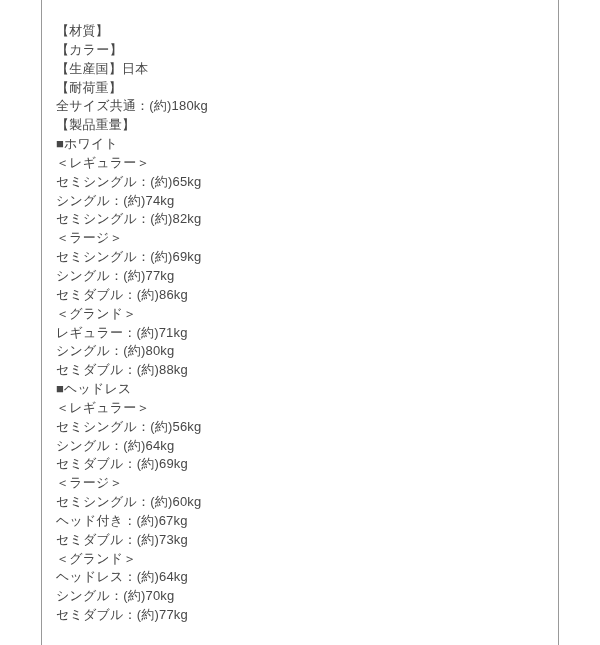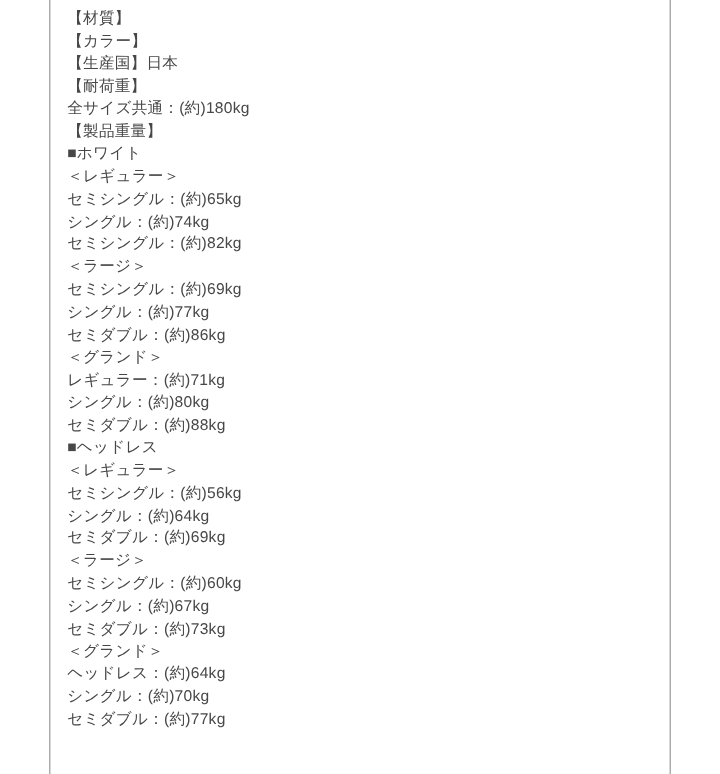--- a/index.html
+++ b/index.html
@@ -14,21 +14,21 @@
     font-family: "Liberation Sans", "DejaVu Sans", sans-serif;
   }
   .spec-panel {
     box-sizing: border-box;
     margin-left: 41px;
     width: 518px;
     height: 645px;
     border-left: 1px solid #999999;
     border-right: 1px solid #999999;
     background: #ffffff;
-    padding: 6px 0 0 14px;
+    padding: 22px 0 0 14px;
     overflow: hidden;
   }
   .spec-line {
     font-size: 13px;
     line-height: 18.85px;
     color: #474747;
     letter-spacing: 0.2px;
     white-space: pre;
   }
 </style>
@@ -55,19 +55,19 @@
   <div class="spec-line">レギュラー：(約)71kg</div>
   <div class="spec-line">シングル：(約)80kg</div>
   <div class="spec-line">セミダブル：(約)88kg</div>
   <div class="spec-line">■ヘッドレス</div>
   <div class="spec-line">＜レギュラー＞</div>
   <div class="spec-line">セミシングル：(約)56kg</div>
   <div class="spec-line">シングル：(約)64kg</div>
   <div class="spec-line">セミダブル：(約)69kg</div>
   <div class="spec-line">＜ラージ＞</div>
   <div class="spec-line">セミシングル：(約)60kg</div>
-  <div class="spec-line">シングル：(約)67kg</div>
+  <div class="spec-line">ヘッド付き：(約)67kg</div>
   <div class="spec-line">セミダブル：(約)73kg</div>
   <div class="spec-line">＜グランド＞</div>
   <div class="spec-line">ヘッドレス：(約)64kg</div>
   <div class="spec-line">シングル：(約)70kg</div>
   <div class="spec-line">セミダブル：(約)77kg</div>
 </div>
 
 </body></html>

